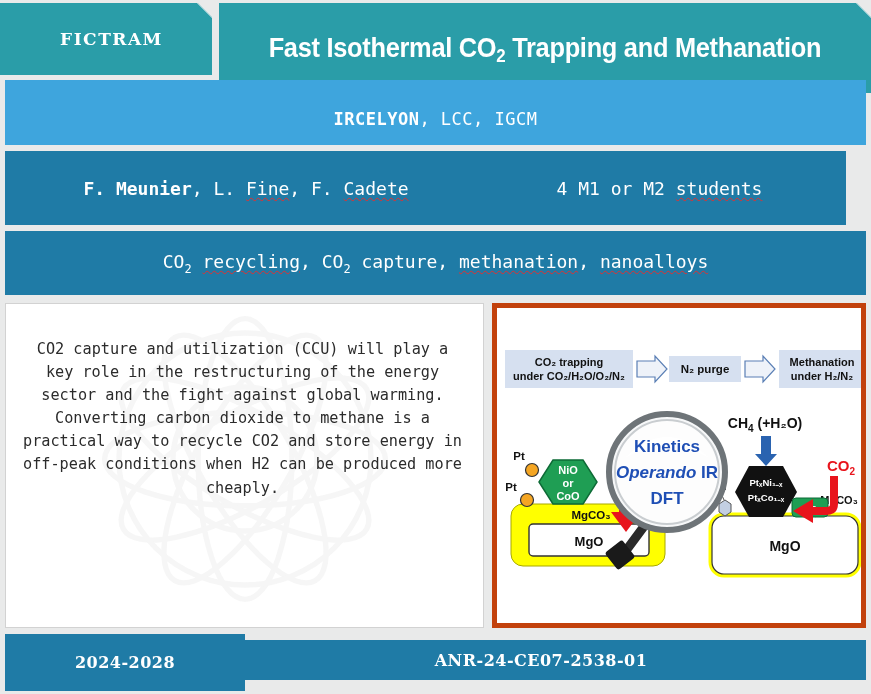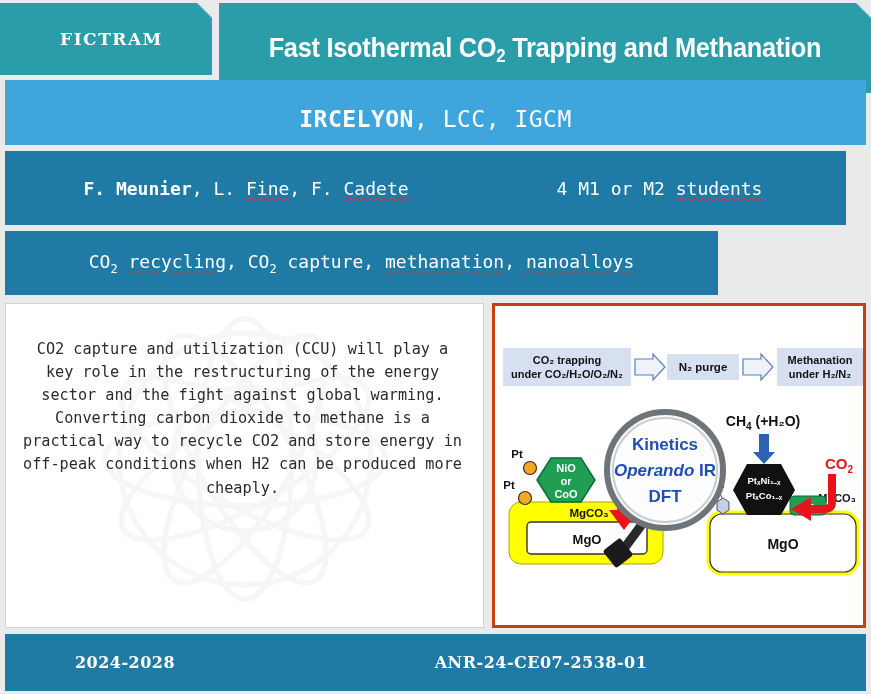--- a/index.html
+++ b/index.html
@@ -39,21 +39,21 @@
     transform: scaleX(0.94); transform-origin: center;
   }
   .title-text sub { font-size: 18px; vertical-align: baseline; position: relative; top: 5px; }
 
   
   .labs-bar {
     position: absolute; left: 5px; top: 80px; width: 861px; height: 65px;
     background: #3ea5dd; display: flex; align-items: center; justify-content: center;
   }
   .labs-text {
-    font-family: "DejaVu Sans Mono", monospace; font-size: 23px; color: #ffffff;
+    font-family: "DejaVu Sans Mono", monospace; font-size: 17px; color: #ffffff;
     letter-spacing: 0.5px;
     margin-top: 12px;
   }
   .labs-text b { font-weight: bold; }
 
   
   .people-row { position: absolute; left: 5px; top: 151px; width: 861px; height: 82px; }
   .people-left {
     position: absolute; left: 0; top: 0; width: 482px; height: 74px;
     background: #1f7ba6; display: flex; align-items: center; justify-content: center;
@@ -62,21 +62,21 @@
     position: absolute; left: 468px; top: 0; width: 373px; height: 74px;
     background: #1f7ba6; display: flex; align-items: center; justify-content: center;
   }
   .people-text {
     font-family: "DejaVu Sans Mono", monospace; font-size: 18px; color: #ffffff;
   }
   .people-text b { font-weight: bold; }
 
   
   .keywords-bar {
-    position: absolute; left: 5px; top: 231px; width: 713px; height: 64px;
+    position: absolute; left: 5px; top: 231px; width: 861px; height: 64px;
     background: #1f7ba6; display: flex; align-items: center; justify-content: center;
   }
   .keywords-text {
     font-family: "DejaVu Sans Mono", monospace; font-size: 18px; color: #ffffff;
   }
   .keywords-text sub { font-size: 12px; }
 
   
   .sq {
     text-decoration: underline;
@@ -104,31 +104,31 @@
   }
   .body-text {
     position: relative; z-index: 2;
     padding: 34px 18px 0 14px;
     font-family: "DejaVu Sans Mono", monospace; font-size: 15.2px; line-height: 1.52;
     color: #2b2b2b; text-align: center;
   }
 
   .panel-right {
     position: absolute; left: 492px; top: 303px; width: 374px; height: 325px;
-    background: #ffffff; border: 3px solid #c2410c; overflow: hidden;
+    background: #ffffff; border: 5px solid #c2410c; overflow: hidden;
   }
 
   
   .footer-row { position: absolute; left: 5px; top: 634px; width: 861px; height: 57px; }
   .footer-left {
     position: absolute; left: 0; top: 0; width: 240px; height: 57px;
     background: #1f7ba6; display: flex; align-items: center; justify-content: center;
   }
   .footer-right {
-    position: absolute; left: 211px; top: 0; width: 650px; height: 57px;
+    position: absolute; left: 211px; top: 6px; width: 650px; height: 40px;
     background: #1f7ba6; display: flex; align-items: center; justify-content: center;
   }
   .footer-text {
     font-family: "DejaVu Serif", serif; font-weight: bold; font-size: 16px;
     color: #ffffff; letter-spacing: 0.5px;
   }
 
   
   .diagram { position: absolute; left: 0; top: 0; width: 374px; height: 325px; }
 </style>

